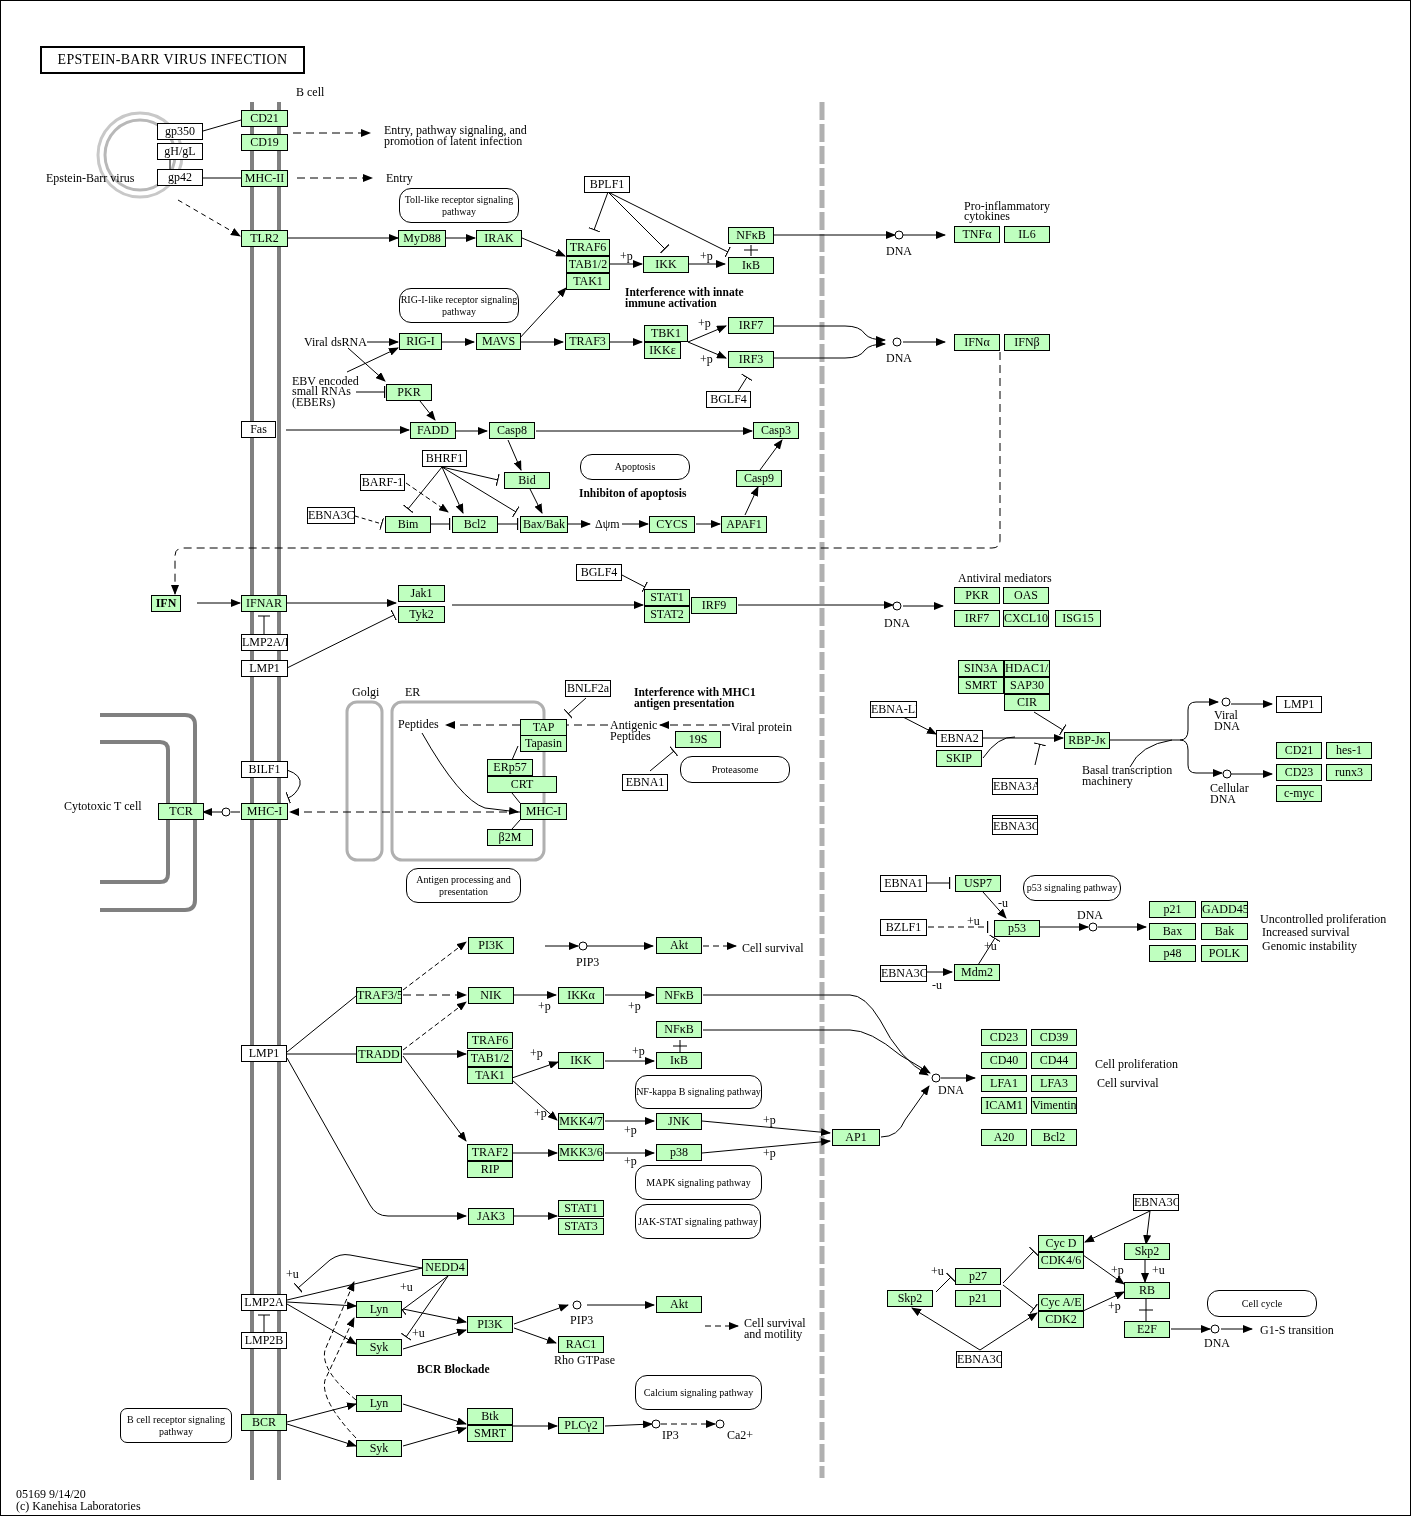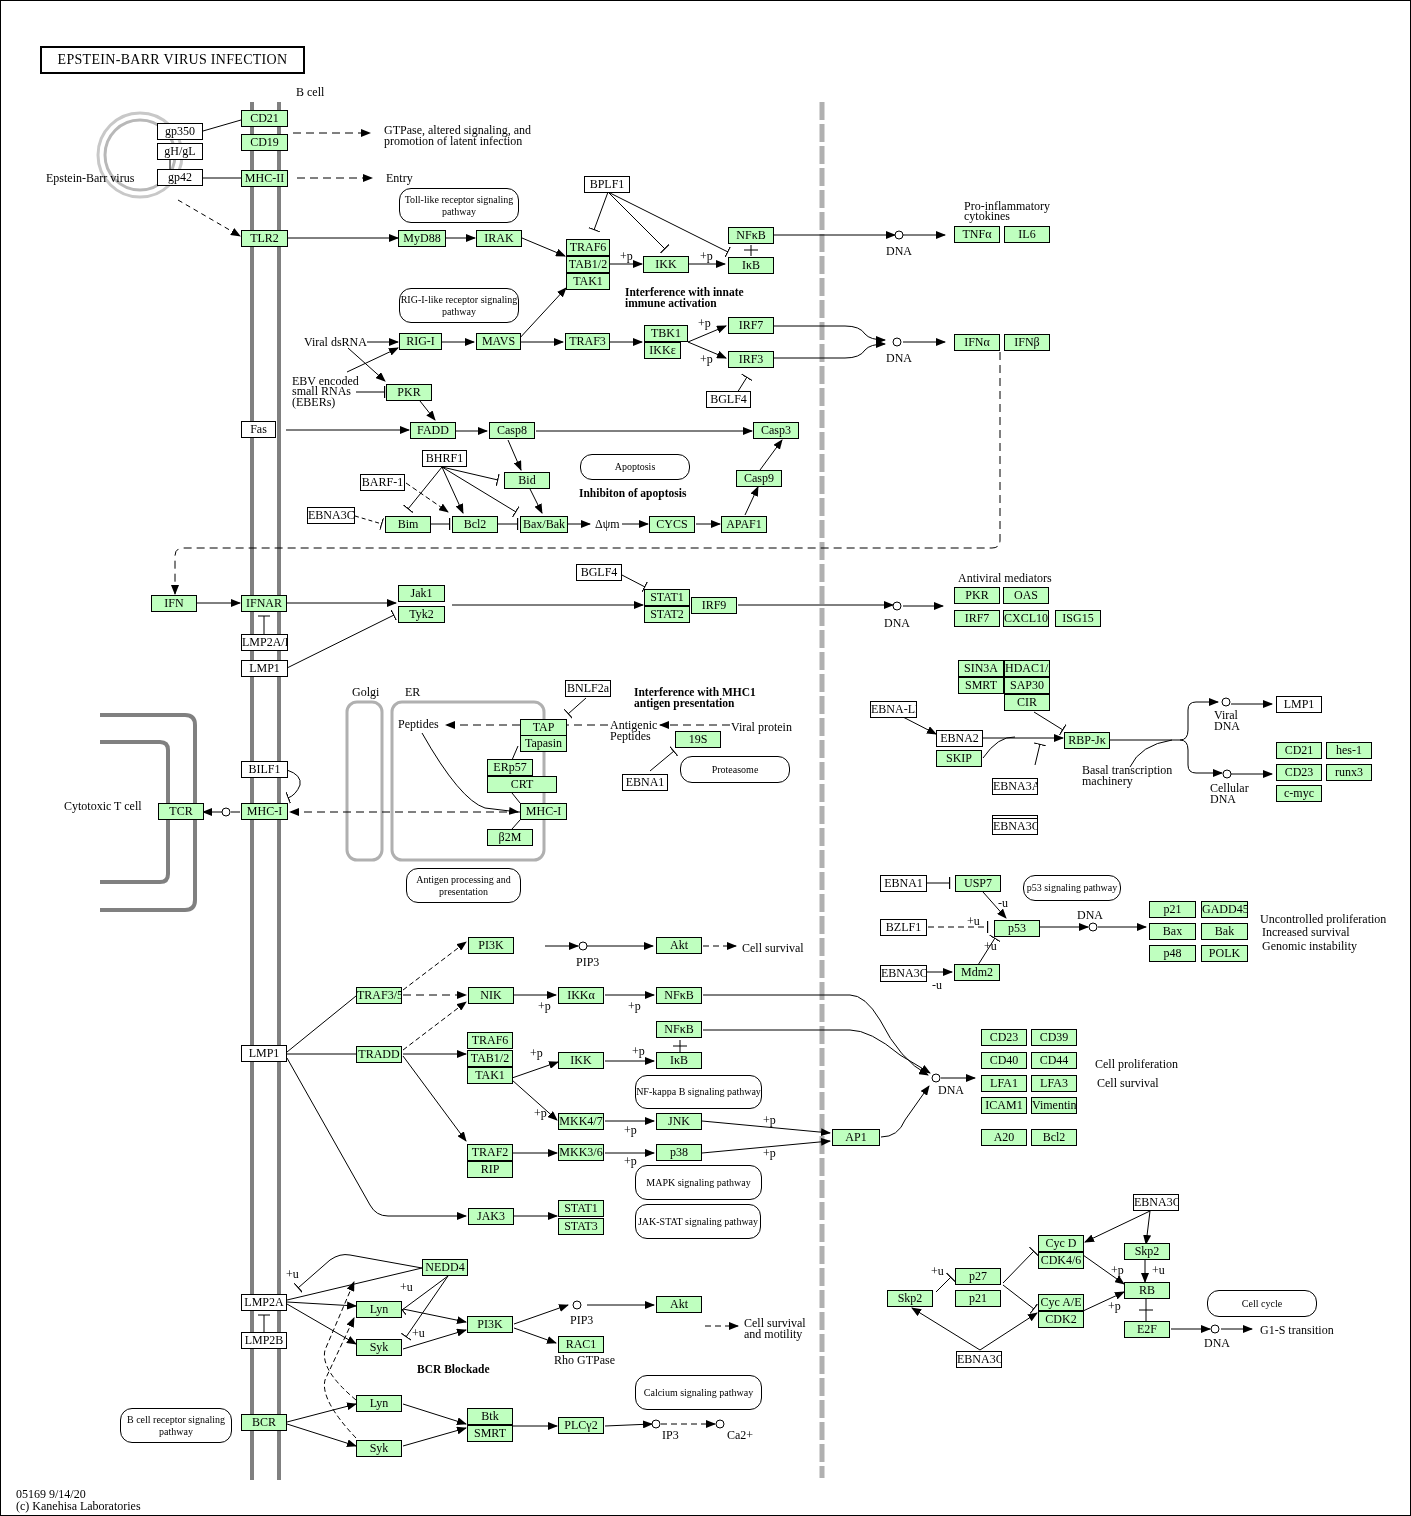--- a/index.html
+++ b/index.html
@@ -275,21 +275,21 @@
     <div class="node compound-box" style="left: 422px; top: 450px; width: 45px;">BHRF1</div>
     <div class="node compound-box" style="left: 360px; top: 474px; width: 45px;">BARF-1</div>
     <div class="node compound-box" style="left: 307px; top: 507px; width: 48px;">EBNA3C</div>
     <div class="node gene" style="left: 504px; top: 472px; width: 46px;">Bid</div>
     <div class="node gene" style="left: 385px; top: 516px; width: 46px;">Bim</div>
     <div class="node gene" style="left: 452px; top: 516px; width: 46px;">Bcl2</div>
     <div class="node gene" style="left: 520px; top: 516px; width: 48px;">Bax/Bak</div>
     <div class="node gene" style="left: 649px; top: 516px; width: 46px;">CYCS</div>
     <div class="node gene" style="left: 721px; top: 516px; width: 46px;">APAF1</div>
     <div class="node gene" style="left: 736px; top: 470px; width: 46px;">Casp9</div>
-    <div class="node gene" style="left: 151px; top: 595px; width: 46px;">IFN</div>
+    <div class="node gene" style="left: 151px; top: 595px; width: 30px; font-weight: bold;">IFN</div>
     <div class="node gene" style="left: 241px; top: 595px; width: 46px;">IFNAR</div>
     <div class="node compound-box" style="left: 241px; top: 634px; width: 47px;">LMP2A/B</div>
     <div class="node compound-box" style="left: 241px; top: 660px; width: 47px;">LMP1</div>
     <div class="node gene" style="left: 398px; top: 585px; width: 47px;">Jak1</div>
     <div class="node gene" style="left: 398px; top: 606px; width: 47px;">Tyk2</div>
     <div class="node compound-box" style="left: 576px; top: 564px; width: 46px;">BGLF4</div>
     <div class="node gene" style="left: 644px; top: 589px; width: 46px;">STAT1</div>
     <div class="node gene" style="left: 644px; top: 606px; width: 46px;">STAT2</div>
     <div class="node gene" style="left: 691px; top: 597px; width: 46px;">IRF9</div>
     <div class="node gene" style="left: 954px; top: 587px; width: 46px;">PKR</div>
@@ -396,21 +396,21 @@
     <div class="node gene" style="left: 887px; top: 1290px; width: 46px;">Skp2</div>
     <div class="node gene" style="left: 1038px; top: 1294px; width: 46px;">Cyc A/E</div>
     <div class="node gene" style="left: 1038px; top: 1311px; width: 46px;">CDK2</div>
     <div class="node gene" style="left: 1124px; top: 1282px; width: 46px;">RB</div>
     <div class="node gene" style="left: 1124px; top: 1321px; width: 46px;">E2F</div>
     <div class="node compound-box" style="left: 956px; top: 1351px; width: 46px;">EBNA3C</div>
   </div>
 <div id="labels">
     <div class="label" style="left: 296px; top: 86px;">B cell</div>
     <div class="label" style="left: 46px; top: 172px;">Epstein-Barr virus</div>
-    <div class="label" style="left: 384px; top: 124px;">GTPase, altered signaling, and</div>
+    <div class="label" style="left: 384px; top: 124px;">Entry, pathway signaling, and</div>
     <div class="label" style="left: 384px; top: 135px;">promotion of latent infection</div>
     <div class="label" style="left: 386px; top: 172px;">Entry</div>
     <div class="label" style="left: 964px; top: 200px;">Pro-inflammatory</div>
     <div class="label" style="left: 964px; top: 210px;">cytokines</div>
     <div class="label" style="left: 886px; top: 245px;">DNA</div>
     <div class="label" style="left: 886px; top: 352px;">DNA</div>
     <div class="label" style="left: 884px; top: 617px;">DNA</div>
     <div class="label" style="left: 938px; top: 1084px;">DNA</div>
     <div class="label" style="left: 1077px; top: 909px;">DNA</div>
     <div class="label" style="left: 1204px; top: 1337px;">DNA</div>
@@ -482,20 +482,20 @@
     <div class="pathway" style="left: 399px; top: 188px; width: 120px; height: 35px;">Toll-like receptor signaling pathway</div>
     <div class="pathway" style="left: 399px; top: 288px; width: 120px; height: 35px;">RIG-I-like receptor signaling pathway</div>
     <div class="pathway" style="left: 580px; top: 454px; width: 110px; height: 26px;">Apoptosis</div>
     <div class="pathway" style="left: 680px; top: 756px; width: 110px; height: 27px;">Proteasome</div>
     <div class="pathway" style="left: 406px; top: 868px; width: 115px; height: 35px;">Antigen processing and presentation</div>
     <div class="pathway" style="left: 1023px; top: 875px; width: 98px; height: 26px;">p53 signaling pathway</div>
     <div class="pathway" style="left: 635px; top: 1075px; width: 127px; height: 34px;">NF-kappa B signaling pathway</div>
     <div class="pathway" style="left: 635px; top: 1165px; width: 127px; height: 35px;">MAPK signaling pathway</div>
     <div class="pathway" style="left: 635px; top: 1204px; width: 126px; height: 35px;">JAK-STAT signaling pathway</div>
     <div class="pathway" style="left: 635px; top: 1375px; width: 127px; height: 35px;">Calcium signaling pathway</div>
-    <div class="pathway" style="left: 120px; top: 1408px; width: 112px; height: 35px;">B cell receptor signaling pathway</div>
+    <div class="pathway" style="left: 120px; top: 1408px; width: 112px; height: 35px; border-radius: 7px;">B cell receptor signaling pathway</div>
     <div class="pathway" style="left: 1207px; top: 1290px; width: 110px; height: 27px;">Cell cycle</div>
   </div>
 
 <div class="footer">
   <div>05169 9/14/20</div>
   <div>(c) Kanehisa Laboratories</div>
 </div>
 
 </body></html>

